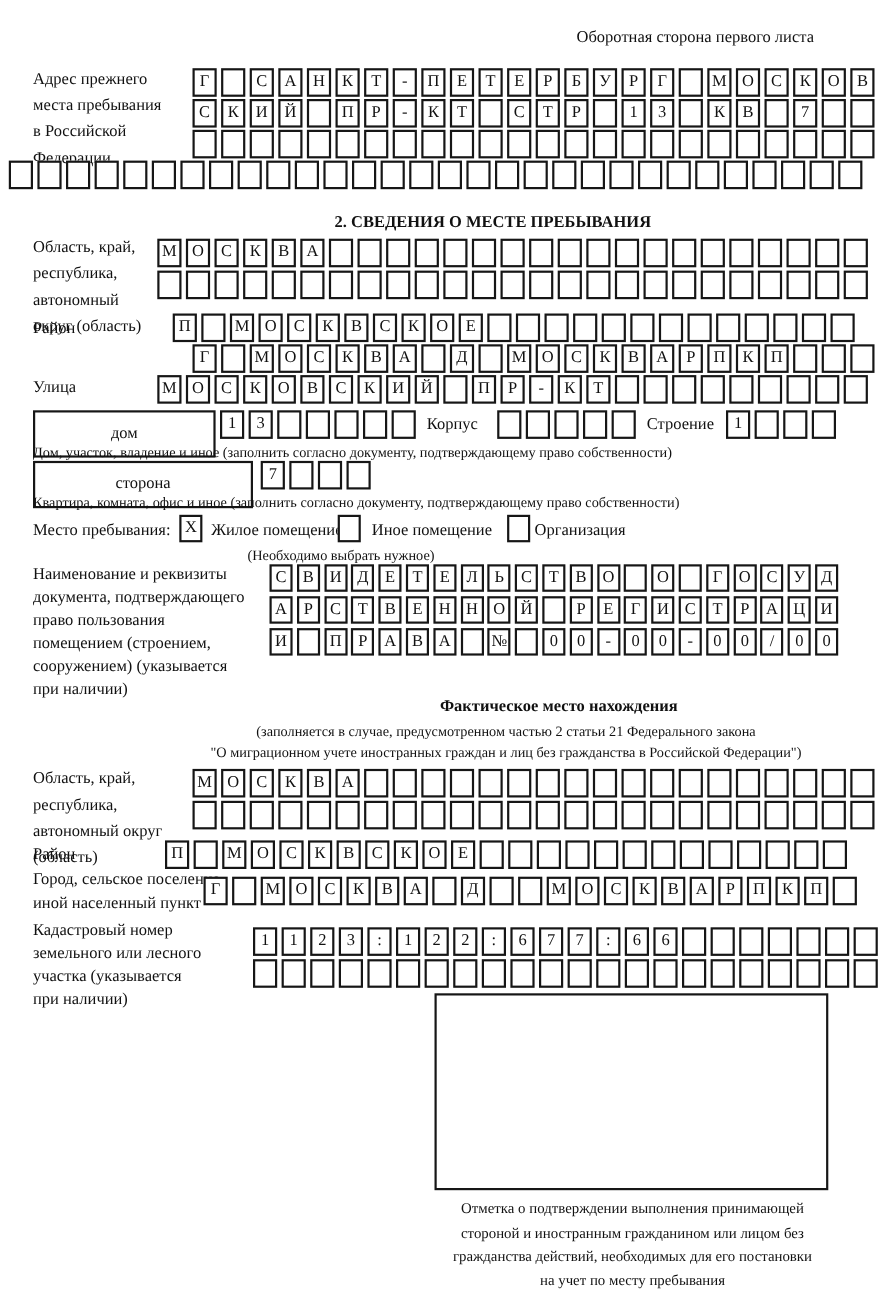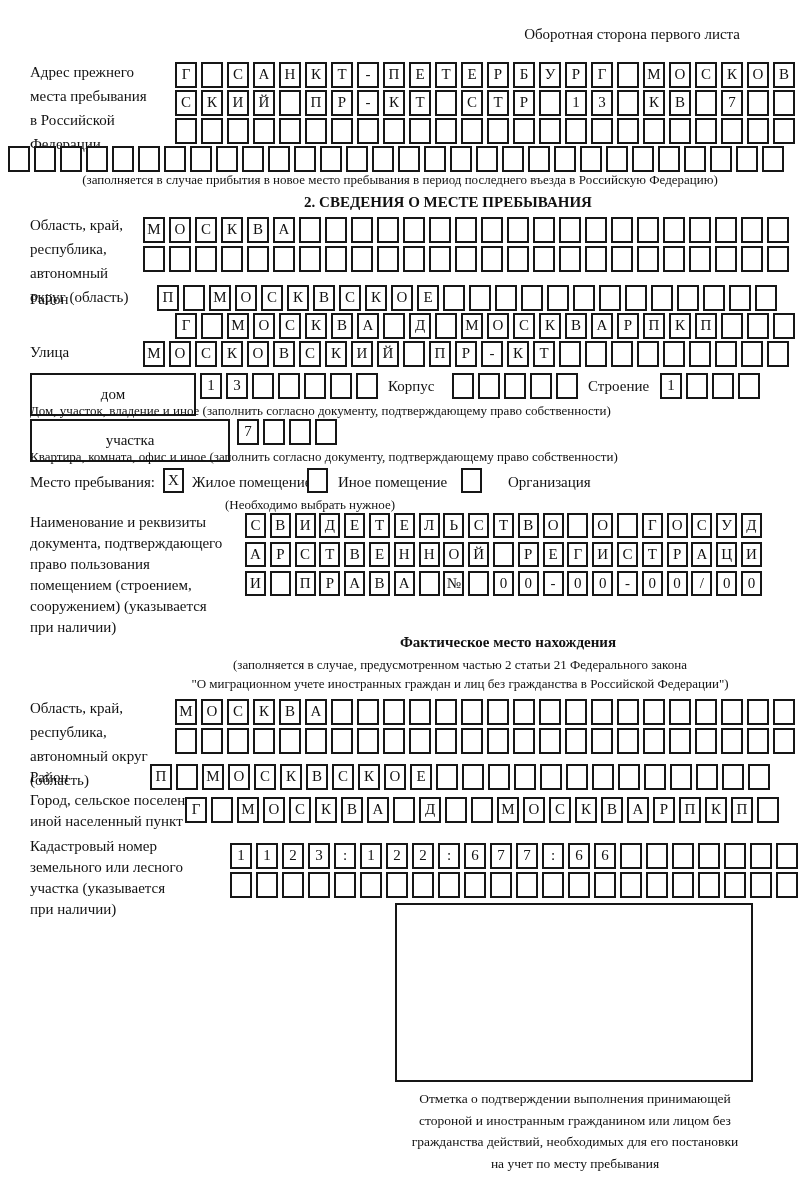--- a/index.html
+++ b/index.html
@@ -135,21 +135,20 @@
       <span class="cell"></span>
       <span class="cell"></span>
       <span class="cell"></span>
       <span class="cell"></span>
       <span class="cell"></span>
       <span class="cell"></span>
       <span class="cell"></span>
       <span class="cell"></span>
       <span class="cell"></span>
     </div>
-  <div class="cap center" style="left:0;top:172px;width:800px">(заполняется в случае прибытия в новое место пребывания в период последнего въезда в Российскую Федерацию)</div>
 
   <div class="lbl bold center" style="left:0;top:190px;width:800px">2. СВЕДЕНИЯ О МЕСТЕ ПРЕБЫВАНИЯ</div>
 
   <div class="lbl" style="left:30px;top:213px">Область, край,
 республика,
 автономный
 округ (область)</div>
   <div class="grid" style="left:143px;top:217px">
       <span class="cell">М</span>
       <span class="cell">О</span>
@@ -309,36 +308,36 @@
     </div>
   <div class="lbl" style="left:588px;top:374px">Строение</div>
   <div class="grid" style="left:660px;top:373px">
       <span class="cell">1</span>
       <span class="cell"></span>
       <span class="cell"></span>
       <span class="cell"></span>
     </div>
   <div class="cap" style="left:30px;top:403px">Дом, участок, владение и иное (заполнить согласно документу, подтверждающему право собственности)</div>
 
-  <div class="labelbox" style="left:30px;top:419px;width:200px">участка</div>
+  <div class="labelbox" style="left:30px;top:419px;width:200px">сторона</div>
   <div class="grid" style="left:237px;top:419px">
       <span class="cell">7</span>
       <span class="cell"></span>
       <span class="cell"></span>
       <span class="cell"></span>
     </div>
   <div class="cap" style="left:30px;top:449px">Квартира, комната, офис и иное (заполнить согласно документу, подтверждающему право собственности)</div>
 
   <div class="lbl" style="left:30px;top:470px">Место пребывания:</div>
   <div class="cb" style="left:163px;top:468px">X</div>
   <div class="lbl" style="left:192px;top:470px">Жилое помещение</div>
   <div class="cb" style="left:307px;top:468px"></div>
   <div class="lbl" style="left:338px;top:470px">Иное помещение</div>
   <div class="cb" style="left:461px;top:468px"></div>
-  <div class="lbl" style="left:508px;top:470px">Организация</div>
+  <div class="lbl" style="left:486px;top:470px">Организация</div>
   <div class="cap" style="left:225px;top:497px">(Необходимо выбрать нужное)</div>
 
   <div class="lbl tight" style="left:30px;top:512px">Наименование и реквизиты
 документа, подтверждающего
 право пользования
 помещением (строением,
 сооружением) (указывается
 при наличии)</div>
   <div class="grid sm" style="left:245px;top:513px">
       <span class="cell">С</span>

